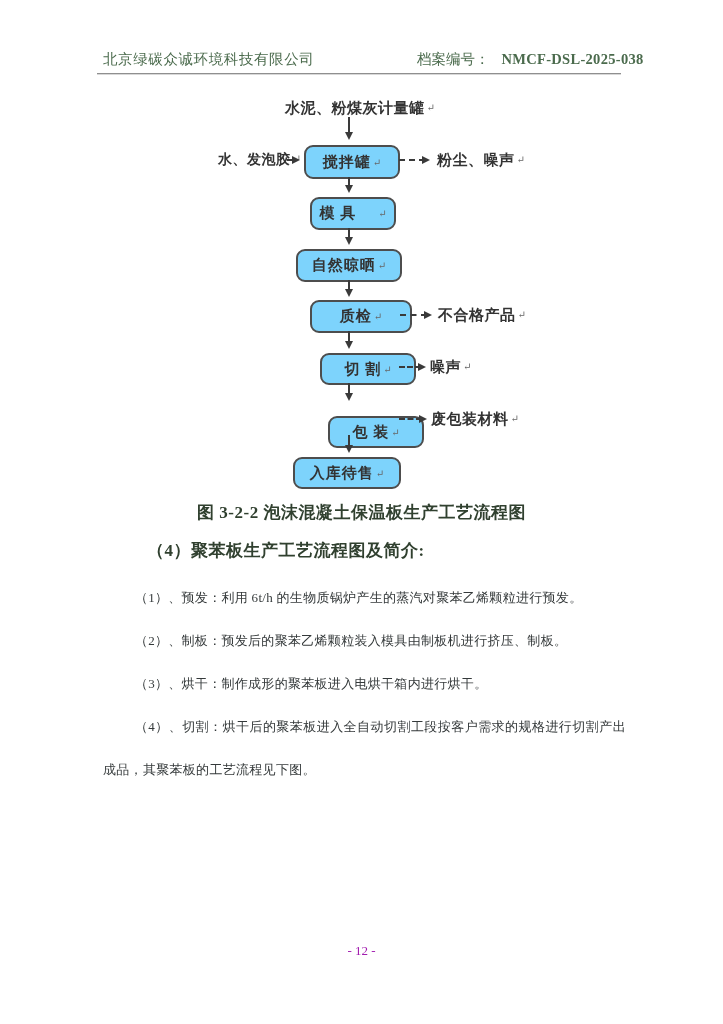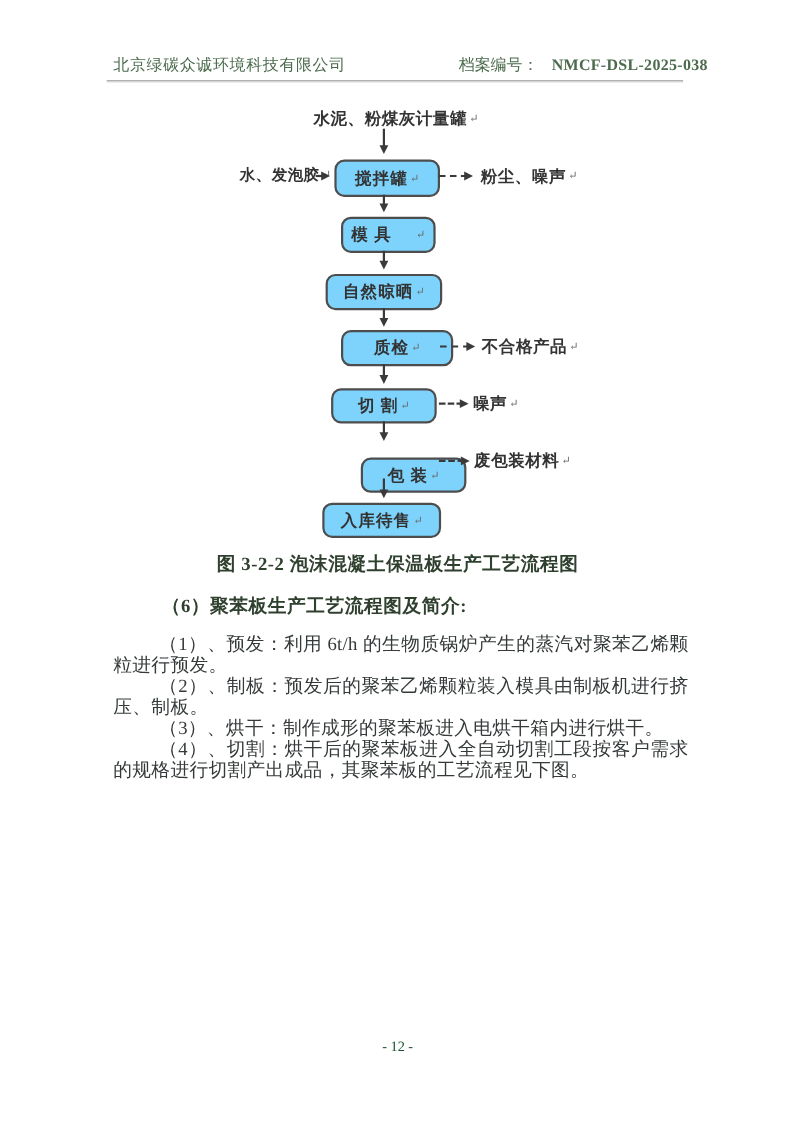--- a/index.html
+++ b/index.html
@@ -63,26 +63,26 @@
     position:absolute;left:0;top:501px;width:723px;text-align:center;
     font-size:17px;font-weight:700;color:#30402f;letter-spacing:.5px;
   }
   .heading{
     position:absolute;left:103px;top:539px;width:522px;
     font-size:17px;font-weight:700;color:#30402f;
     padding-left:44px;box-sizing:border-box;letter-spacing:.5px;
   }
   .bodytext{position:absolute;left:103px;top:576px;width:523px;}
   .bodytext p{
-    margin:0;font-size:17px;line-height:19px;color:#34393a;
+    margin:0;font-size:13px;line-height:43px;color:#34393a;
     text-indent:2.45em;text-align:justify;letter-spacing:.3px;
   }
   .pagenum{
     position:absolute;left:0;top:943px;width:723px;text-align:center;
-    font-size:13px;color:#14532d;
+    font-size:13px;color:#a21caf;
   }
 </style>
 </head>
 <body>
 
 <div class="page">
 
   <div class="hdr-left">北京绿碳众诚环境科技有限公司</div>
   <div class="hdr-right">
     <span>档案编号：</span><span class="num">NMCF-DSL-2025-038</span>
@@ -132,21 +132,21 @@
       <span>质检</span>
         <span class="crlf">↵</span>
     </div>
     <div class="hdash" style="left:400px;top:314px;width:27px;"></div>
     <div class="flabel" style="left:438px;top:306px;">
       <span>不合格产品</span><span class="crlf">↵</span>
     </div>
 
     <div class="varrow" style="top:331px;height:14px;"></div>
 
-    <div class="fbox" style="left:301px;top:353px;width:92px;height:28px;">
+    <div class="fbox" style="left:320px;top:353px;width:92px;height:28px;">
       <span>切 割</span>
         <span class="crlf">↵</span>
     </div>
     <div class="hdash" style="left:399px;top:366px;width:22px;"></div>
     <div class="flabel" style="left:430px;top:358px;">
       <span>噪声</span><span class="crlf">↵</span>
     </div>
 
     <div class="varrow" style="top:383px;height:14px;"></div>
 
@@ -163,21 +163,21 @@
 
     <div class="fbox" style="left:293px;top:457px;width:104px;height:28px;">
       <span>入库待售</span>
         <span class="crlf">↵</span>
     </div>
 
   </div>
 
   <div class="caption">图 3-2-2 泡沫混凝土保温板生产工艺流程图</div>
 
-  <div class="heading">（6）聚苯板生产工艺流程图及简介:</div>
+  <div class="heading">（4）聚苯板生产工艺流程图及简介:</div>
 
   <div class="bodytext">
     <p>（1）、预发：利用 6t/h 的生物质锅炉产生的蒸汽对聚苯乙烯颗粒进行预发。</p>
     <p>（2）、制板：预发后的聚苯乙烯颗粒装入模具由制板机进行挤压、制板。</p>
     <p>（3）、烘干：制作成形的聚苯板进入电烘干箱内进行烘干。</p>
     <p>（4）、切割：烘干后的聚苯板进入全自动切割工段按客户需求的规格进行切割产出成品，其聚苯板的工艺流程见下图。</p>
   </div>
 
   <div class="pagenum">- 12 -</div>
 

